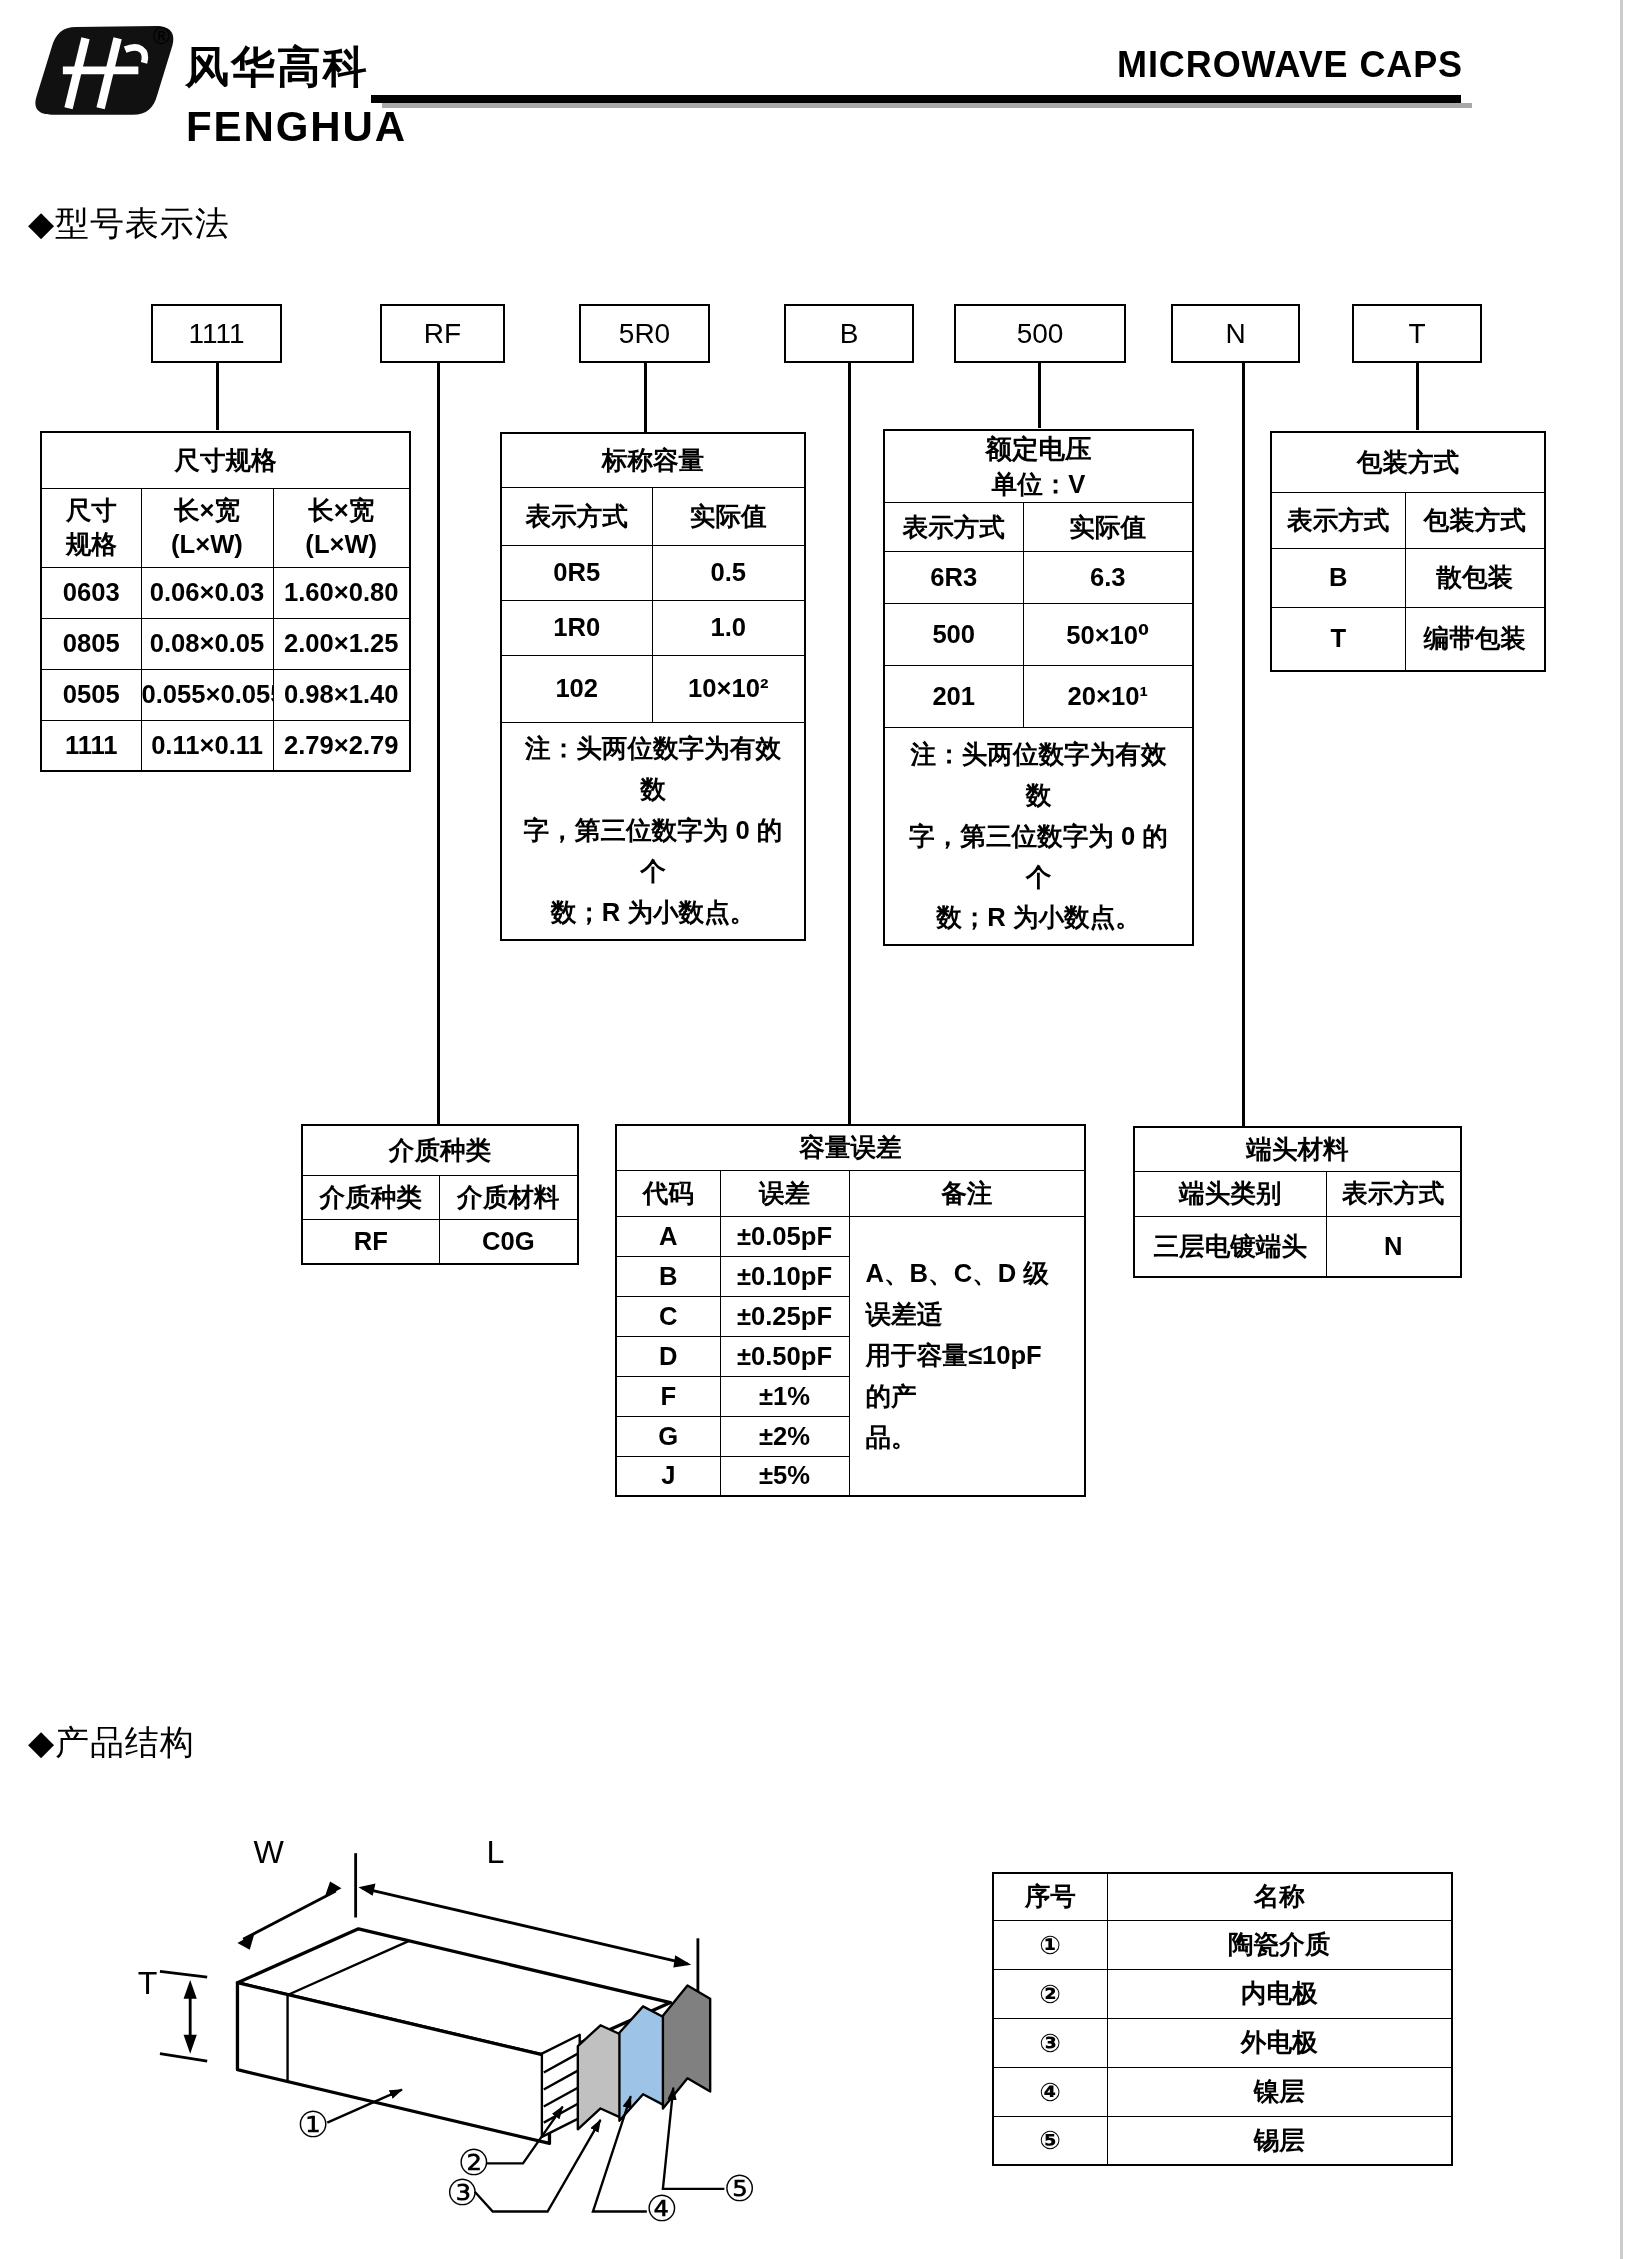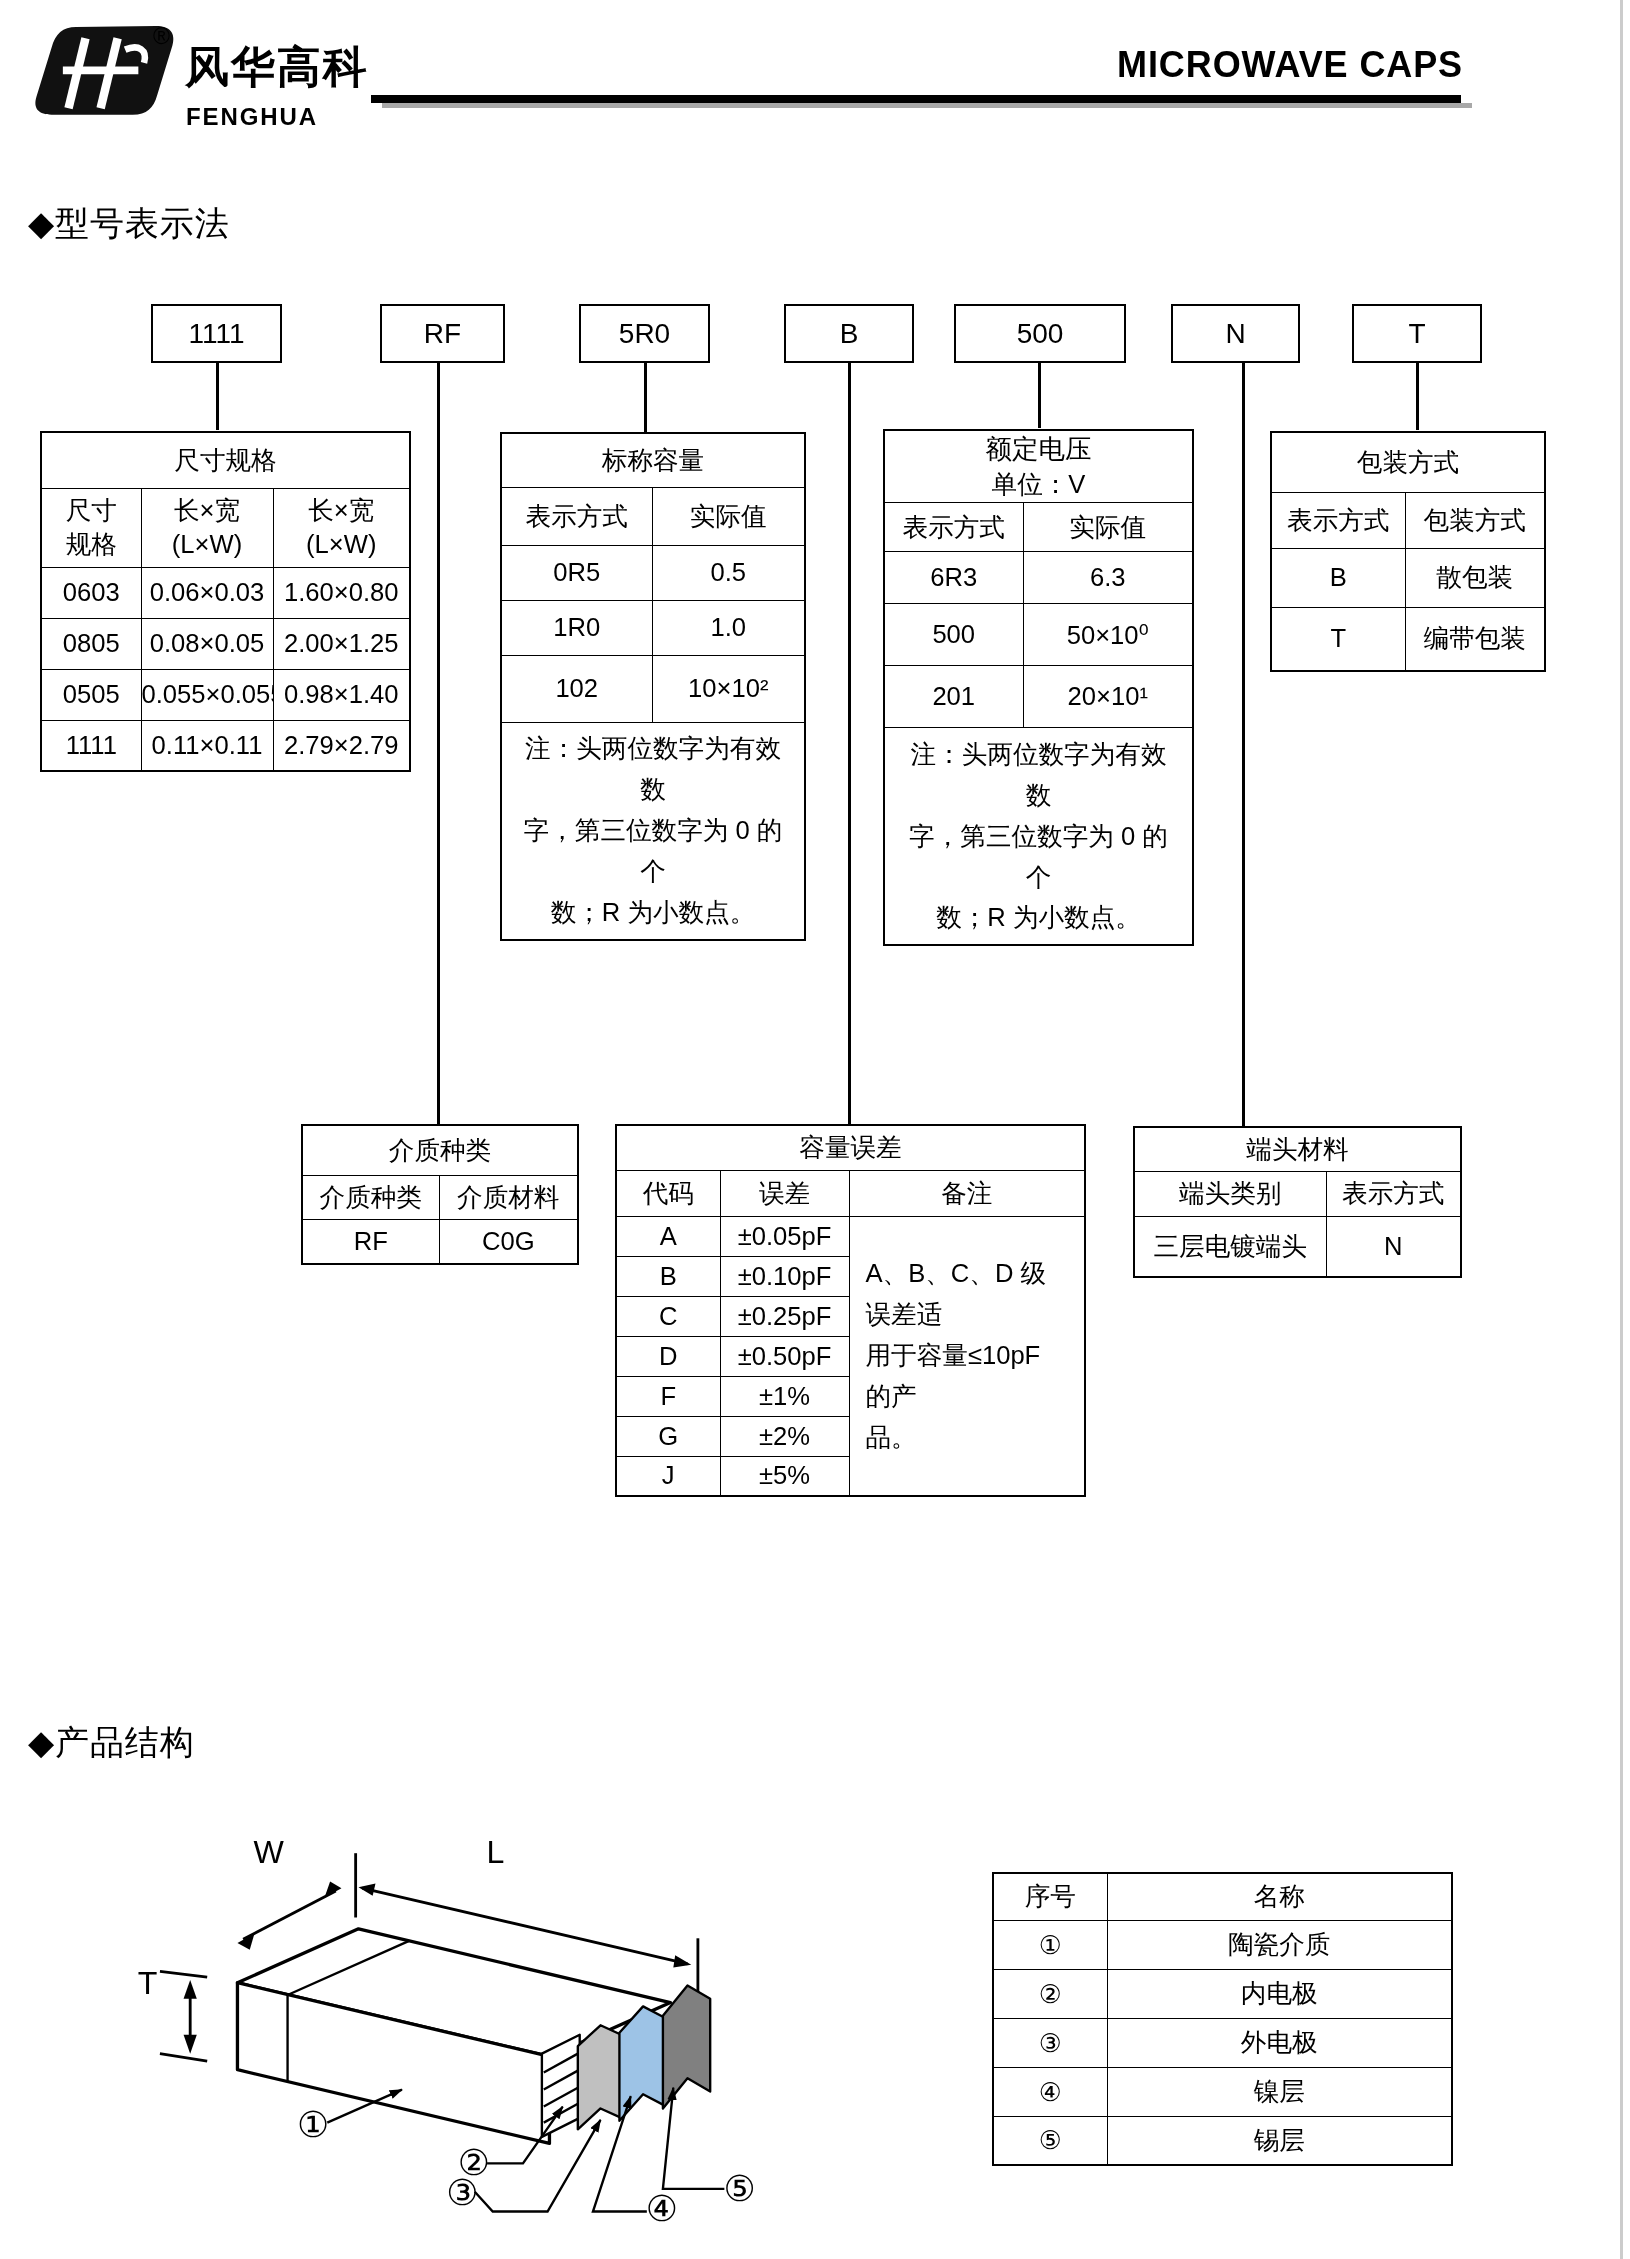--- a/index.html
+++ b/index.html
@@ -1,33 +1,33 @@
 <!DOCTYPE html>
 <html style="font-size:15px"><head>
 <meta charset="utf-8">
 <style>
   html,body{margin:0;padding:0;background:#e8e8e8;}
   .page{position:relative;width:1631px;height:2260px;background:#fff;
         font-family:"Liberation Sans","DejaVu Sans",sans-serif;color:#000;overflow:hidden;margin:0 auto;}
   
   .brand-cn{position:absolute;left:185px;top:38px;font-size:44px;font-weight:bold;letter-spacing:1.9px;}
-  .brand-en{position:absolute;left:186px;top:79px;font-size:24px;font-weight:bold;letter-spacing:1.9px;margin-top:24px;}
+  .brand-en{position:absolute;left:186px;top:79px;font-size:42px;font-weight:bold;letter-spacing:1.9px;margin-top:24px;}
   .regmark{position:absolute;left:153px;top:23px;font-size:23px;}
   .doc-title{position:absolute;right:168px;top:44px;font-size:36px;font-weight:bold;letter-spacing:0.9px;}
   .rule-black{position:absolute;left:371px;top:95px;width:1090px;height:7.6px;background:#000;}
   .rule-gray{position:absolute;left:382px;top:103px;width:1090px;height:4.7px;background:#a8a8a8;}
   .edge-line{position:absolute;left:1620px;top:0;width:2.8px;height:2260px;background:#cccccc;}
   
   .sec-title{position:absolute;font-size:34px;font-weight:normal;letter-spacing:0.9px;}
   
   .box{position:absolute;top:304px;height:59px;border:2.8px solid #000;background:#fff;box-sizing:border-box;
        display:flex;align-items:center;justify-content:center;font-size:28px;}
   .vline{position:absolute;width:2.8px;background:#000;}
   
-  table.t{position:absolute;border-collapse:collapse;table-layout:fixed;background:#fff;border:2.8px solid #000;}
+  table.t{position:absolute;border-collapse:collapse;table-layout:fixed;background:#fff;border:2.8px solid #000;font-weight:bold;}
   table.t td{border:1.9px solid #000;text-align:center;vertical-align:middle;font-size:25.6px;padding:0;overflow:hidden;}
   .tt{font-size:26.5px;}
   .pre{white-space:pre-line;line-height:1.3;}
   .note{text-align:left;padding:5.7px 13.2px !important;line-height:1.6;font-size:25.6px;white-space:pre-line;}
   .remark{text-align:left !important;padding:0 16px !important;font-size:24.6px;line-height:1.6;white-space:pre-line;}
   .unit-line{font-size:25.6px;}
   svg text{font-family:"Liberation Sans","DejaVu Sans",sans-serif;}
 </style>
 </head>
 <body>

